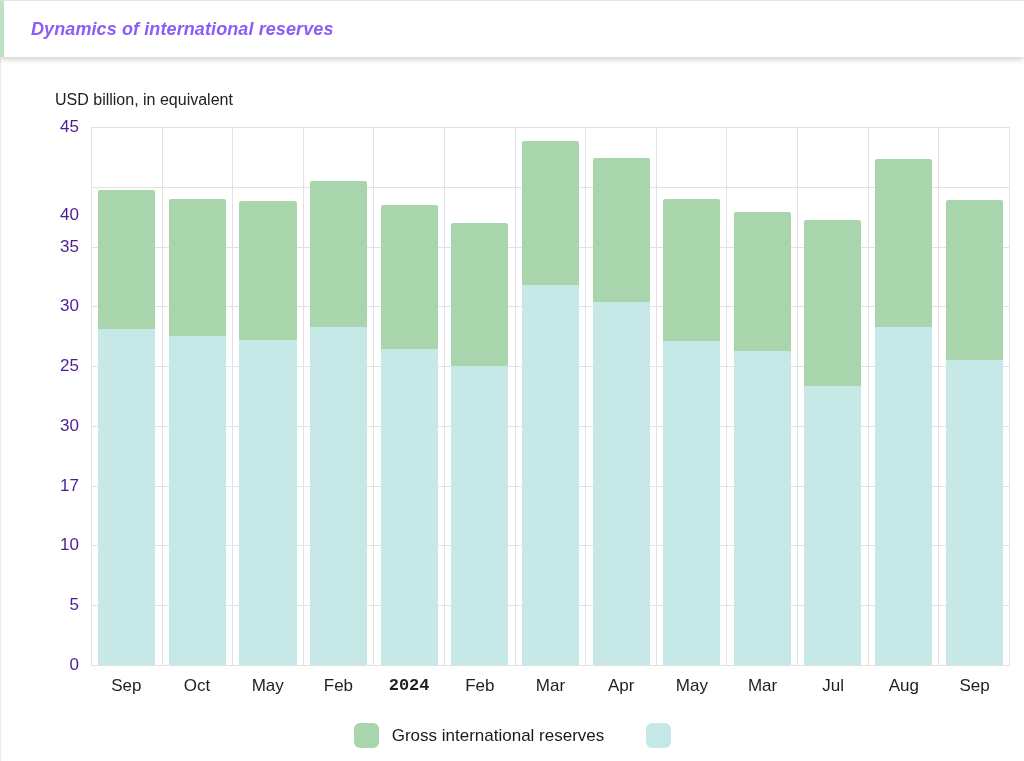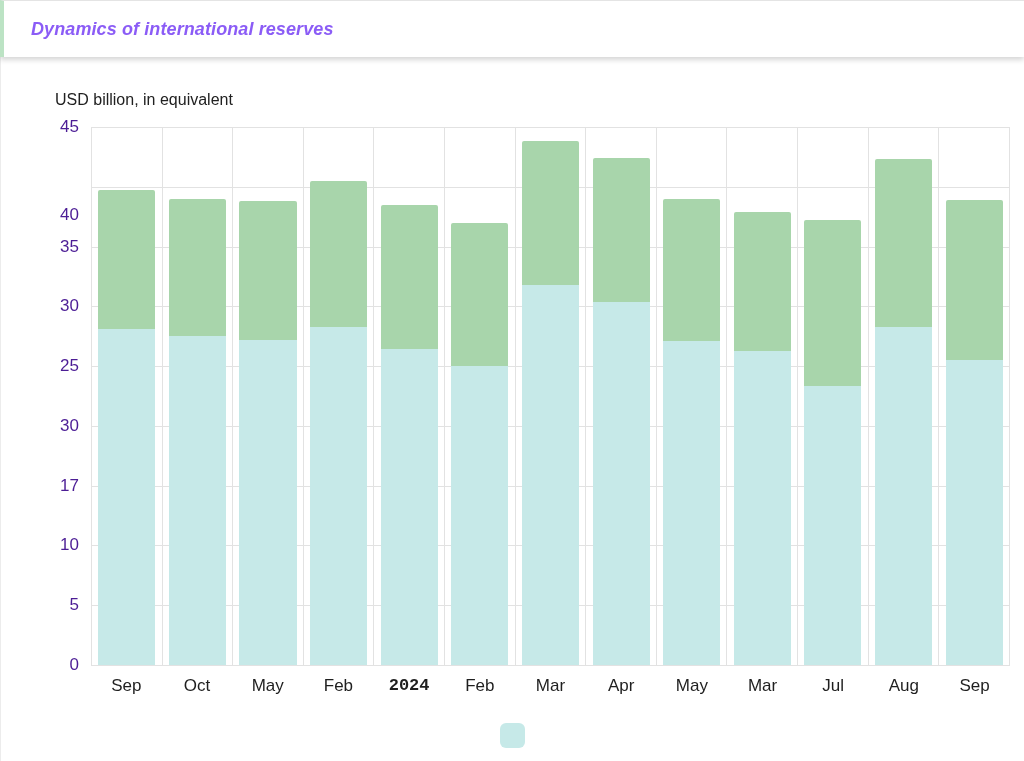--- a/index.html
+++ b/index.html
@@ -175,18 +175,22 @@
       <div class="x-label">Apr</div>
       <div class="x-label">May</div>
       <div class="x-label">Mar</div>
       <div class="x-label">Jul</div>
       <div class="x-label">Aug</div>
       <div class="x-label">Sep</div>
     </div>
 
   <div class="legend" id="legend">
       <div class="legend-item">
+        <span class="legend-swatch" style="background: rgb(168, 213, 171);"></span>
+        <span class="legend-label">Gross international reserves</span>
+      </div>
+      <div class="legend-item">
         <span class="legend-swatch" style="background: rgb(198, 233, 232);"></span>
       </div>
     </div>
 </div>
 
 <div class="bottom-strip"></div>
 
 </body></html>

